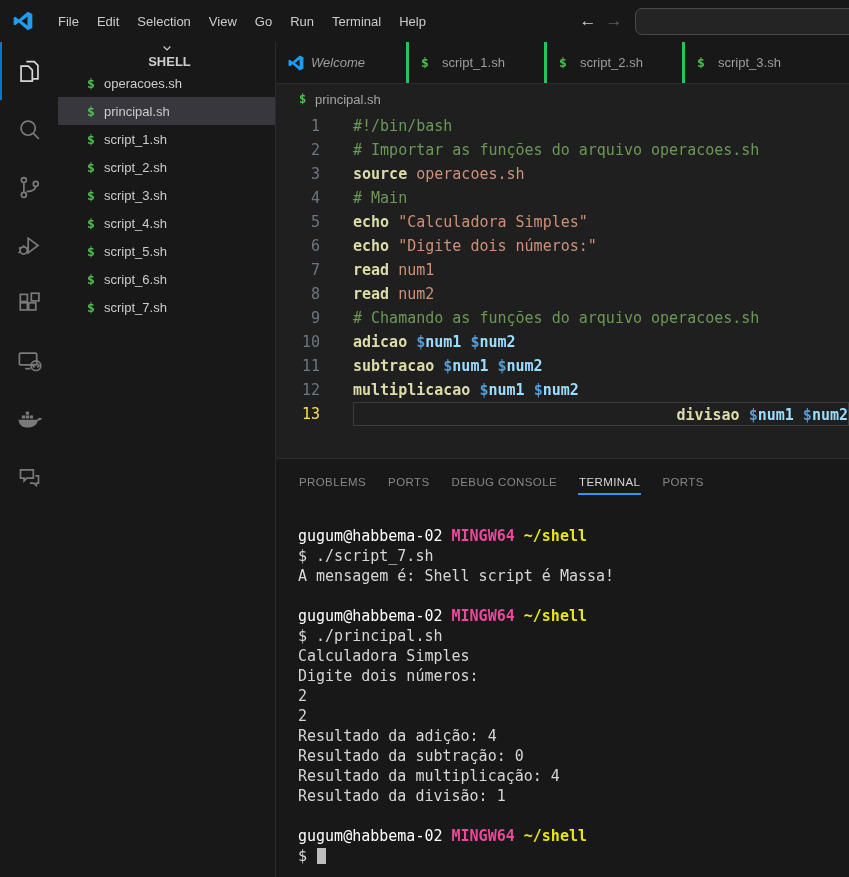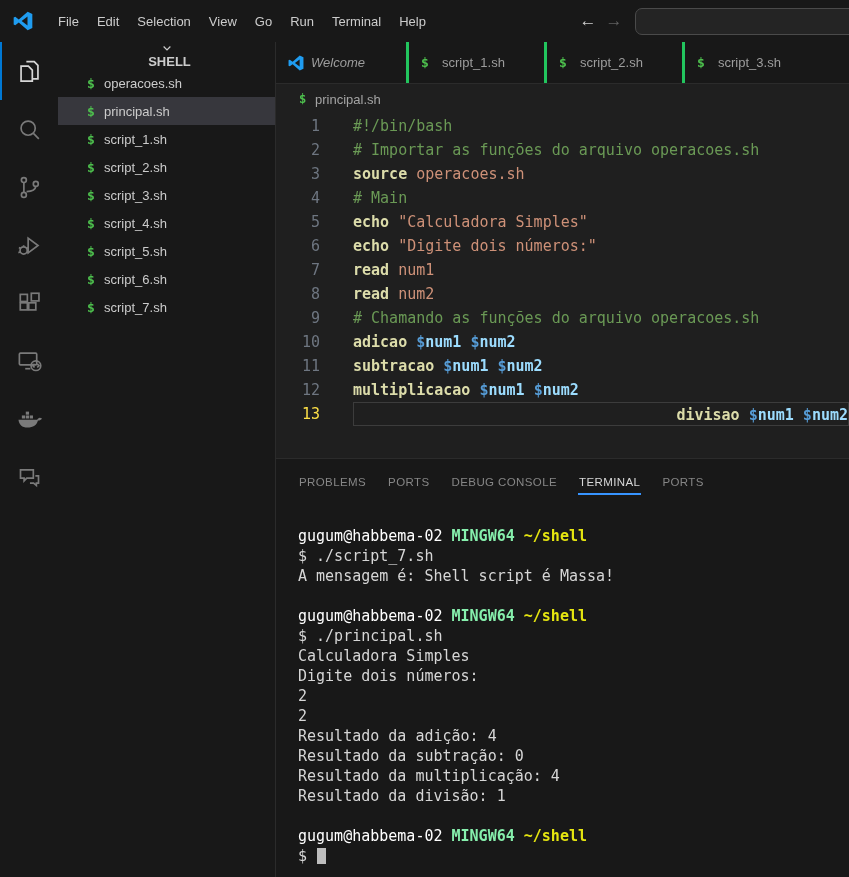--- a/index.html
+++ b/index.html
@@ -72,21 +72,21 @@
   .panel{height:419px;flex:none;background:#181818;border-top:1px solid #2b2b2b;
     display:flex;flex-direction:column;box-sizing:border-box;}
   .panel-tabs{height:45px;flex:none;display:flex;align-items:center;padding-left:12px;}
   .panel-tab{margin:0 10px;padding:7px 1px 5px 1px;font-size:11.5px;letter-spacing:.4px;
     color:#868686;border-bottom:2px solid transparent;cursor:pointer;}
   .panel-tab.active{color:#d7d7d7;border-bottom-color:#3794FF;}
   .terminal{flex:1;padding:22px 0 0 22px;font-size:15px;line-height:20px;white-space:pre;
     font-family:"DejaVu Sans Mono","Liberation Mono",monospace;color:#d6d6d6;}
   .term-line{height:20px;}
   .t-green{color:#ffffff;font-weight:normal;}
-  .t-magenta{color:#86efac;font-weight:bold;}
+  .t-magenta{color:#ec4899;font-weight:bold;}
   .t-yellow{color:#E5E510;font-weight:bold;}
   .t-plain{color:#d6d6d6;}
   .cursor-block{display:inline-block;width:9px;height:16px;background:#bdbdbd;vertical-align:-3px;margin-left:1px;}
 </style>
 </head>
 <body>
 
 <div class="titlebar">
   <svg class="tb-logo" viewBox="0 0 24 24">
     <polygon points="17.6,0.8 6.9,10.3 2.7,7 0.8,7.9 0.8,16.1 2.7,17 6.9,13.7 17.6,23.2 23.2,20.5 23.2,3.5" fill="#1F9CF0"></polygon>

